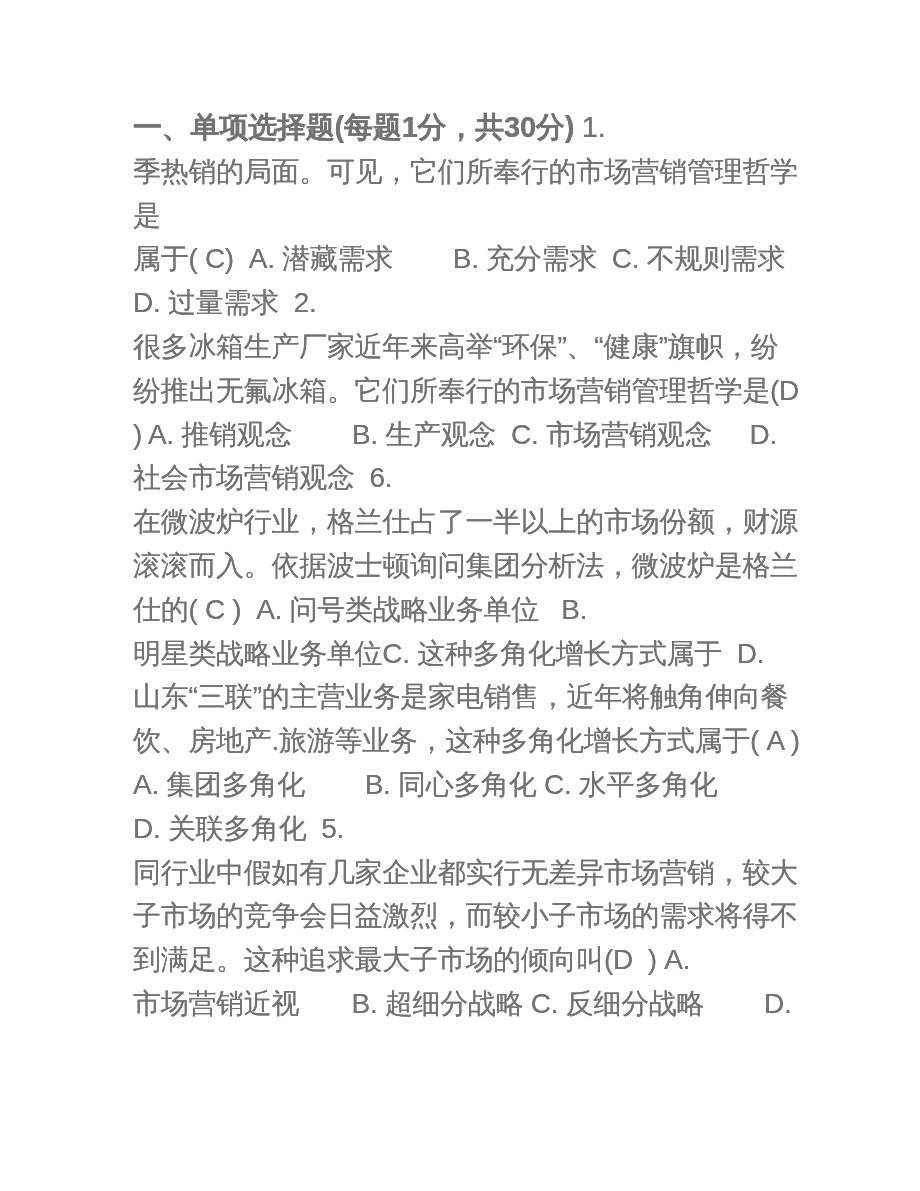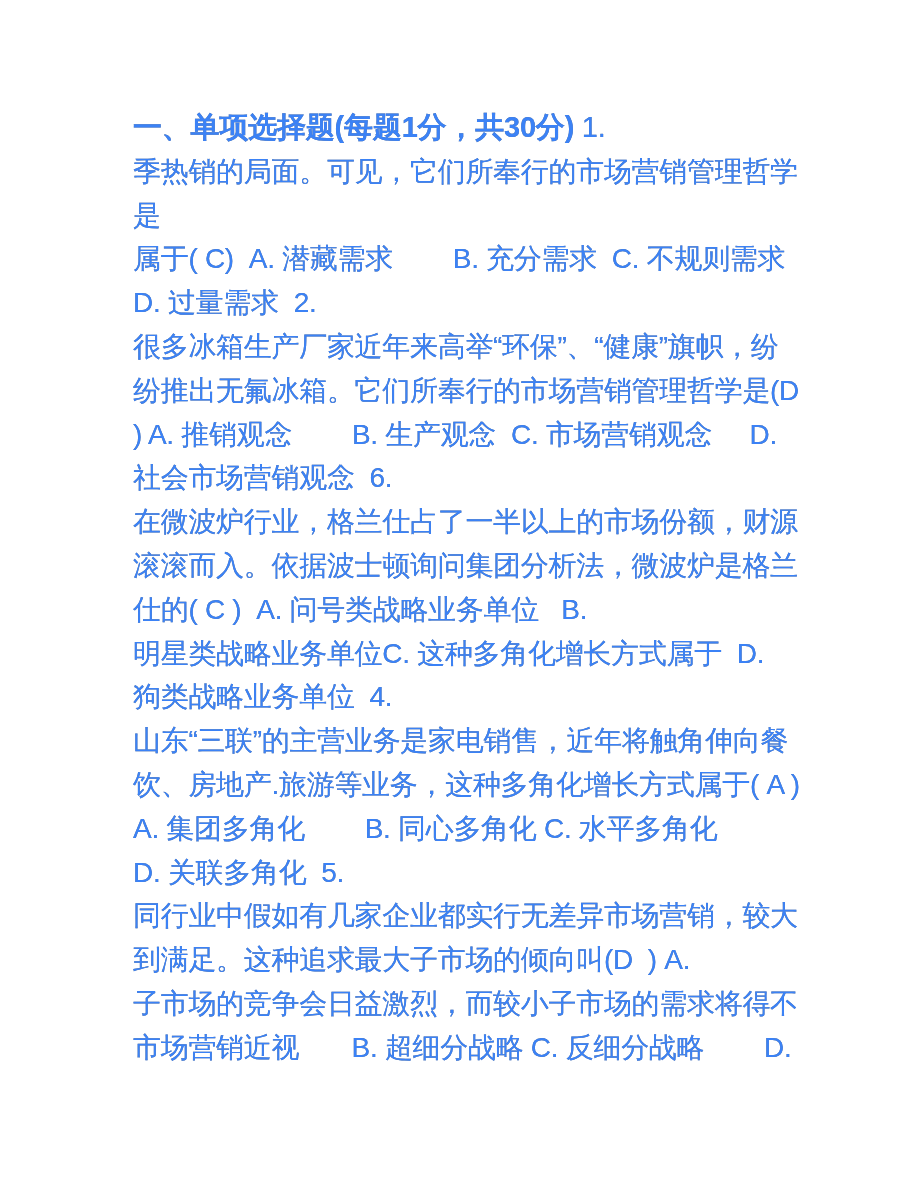--- a/index.html
+++ b/index.html
@@ -16,21 +16,21 @@
     padding: 106px 112px 0 133px;
     overflow: hidden;
     font-family: "Liberation Sans", "DejaVu Sans", sans-serif;
     color: #151515;
   }
   .line {
     white-space: pre-wrap;
     font-size: 28px;
     line-height: 43.8px;
     letter-spacing: -0.3px;
-    color: #3b82f6;
+    color: #737373;
     
     text-shadow: 0 0 0.4px rgba(0,0,0,0.55);
   }
   .heading-line {
     font-size: 29px;
   }
   .heading-bold {
     font-weight: bold;
     letter-spacing: -0.2px;
   }
@@ -48,22 +48,21 @@
   <div class="line">属于( C)  A. 潜藏需求        B. 充分需求  C. 不规则需求</div>
   <div class="line">D. 过量需求  2.</div>
   <div class="line">很多冰箱生产厂家近年来高举“环保”、“健康”旗帜，纷</div>
   <div class="line">纷推出无氟冰箱。它们所奉行的市场营销管理哲学是(D</div>
   <div class="line">) A. 推销观念        B. 生产观念  C. 市场营销观念     D.</div>
   <div class="line">社会市场营销观念  6.</div>
   <div class="line">在微波炉行业，格兰仕占了一半以上的市场份额，财源</div>
   <div class="line">滚滚而入。依据波士顿询问集团分析法，微波炉是格兰</div>
   <div class="line">仕的( C )  A. 问号类战略业务单位   B.</div>
   <div class="line">明星类战略业务单位C. 这种多角化增长方式属于  D.</div>
-  <div class="line">狗类战略业务单位  4.</div>
   <div class="line">山东“三联”的主营业务是家电销售，近年将触角伸向餐</div>
   <div class="line">饮、房地产.旅游等业务，这种多角化增长方式属于( A )</div>
   <div class="line">A. 集团多角化        B. 同心多角化 C. 水平多角化</div>
   <div class="line">D. 关联多角化  5.</div>
   <div class="line">同行业中假如有几家企业都实行无差异市场营销，较大</div>
+  <div class="line">子市场的竞争会日益激烈，而较小子市场的需求将得不</div>
   <div class="line">到满足。这种追求最大子市场的倾向叫(D  ) A.</div>
-  <div class="line">子市场的竞争会日益激烈，而较小子市场的需求将得不</div>
   <div class="line">市场营销近视       B. 超细分战略 C. 反细分战略        D.</div>
 </div>
 
 </body></html>

